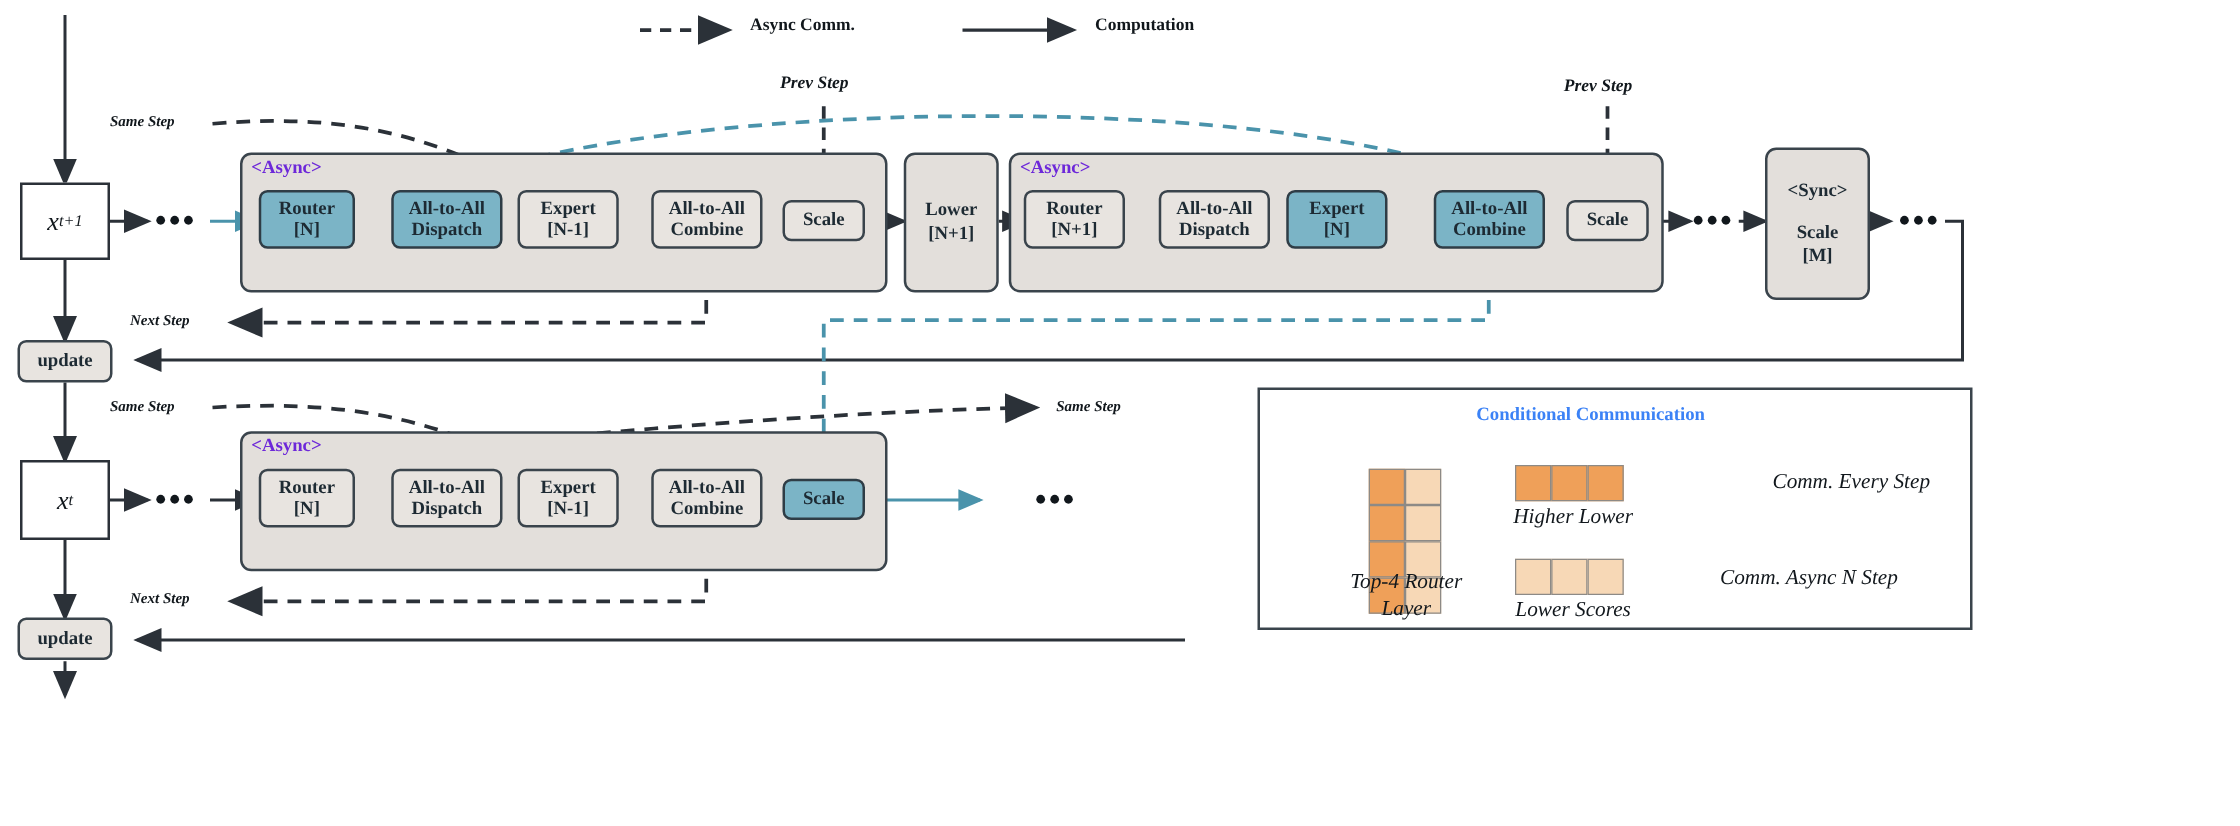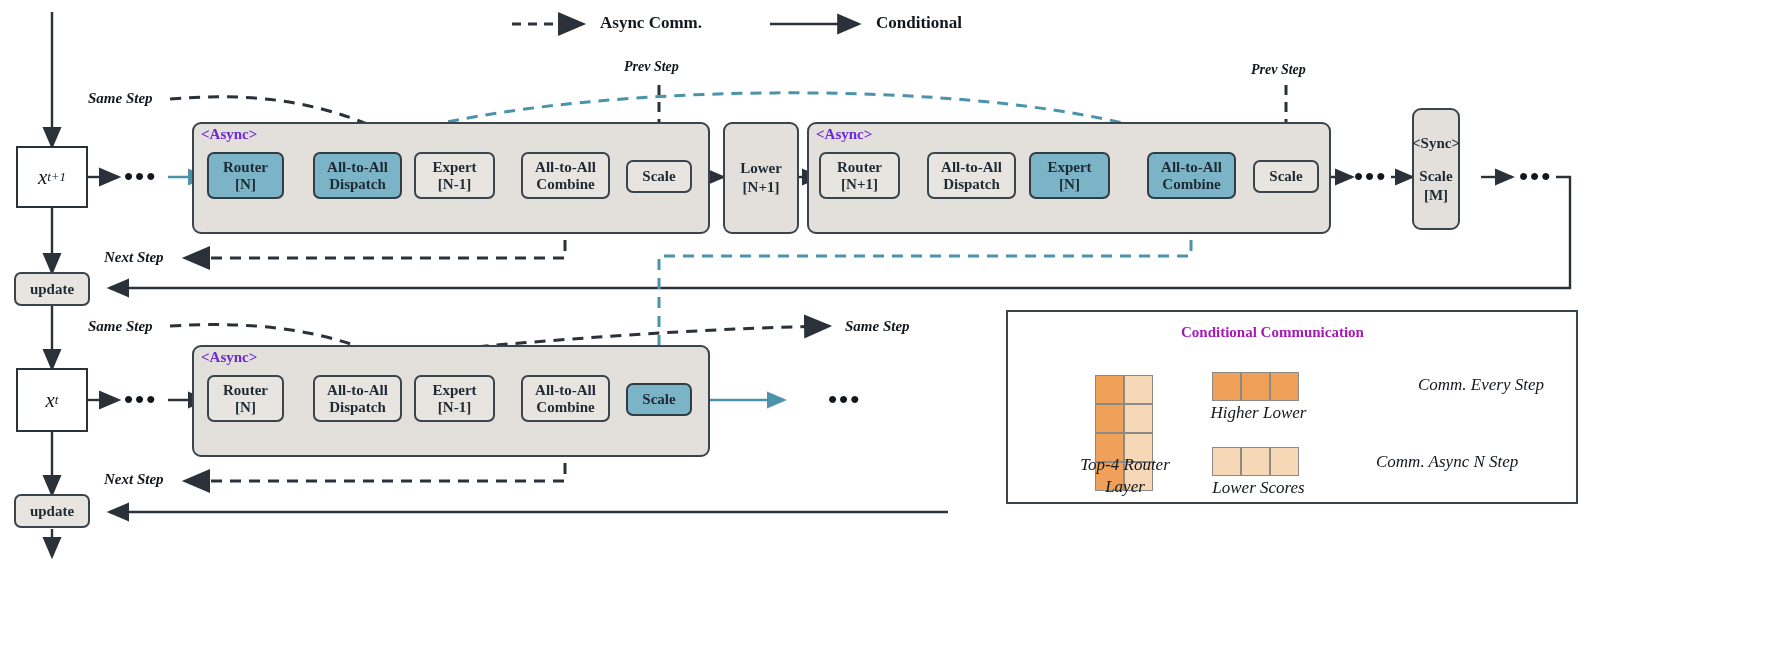--- a/index.html
+++ b/index.html
@@ -33,32 +33,32 @@
   .xbox{position:absolute;box-sizing:border-box;border:2px solid #2b3138;background:#fff;
         display:flex;align-items:center;justify-content:center;
         font-family:"Liberation Serif",serif;font-style:italic;font-size:21px;color:#12181d;}
   .xbox sub{font-size:13px;font-style:italic;}
   
   .update{position:absolute;box-sizing:border-box;border:2px solid #3a444c;border-radius:7px;
           background:#e8e4e0;display:flex;align-items:center;justify-content:center;
           font-family:"Liberation Serif",serif;font-weight:bold;font-size:15px;color:#1d2a33;}
   
   .anno{position:absolute;font-family:"Liberation Serif",serif;font-style:italic;
-        font-weight:bold;font-size:15px;color:#11171c;white-space:nowrap;}
+        font-weight:bold;font-size:12px;color:#11171c;white-space:nowrap;}
   .anno.small{font-size:14px;}
   
   .dots{position:absolute;font-family:"Liberation Serif",serif;font-weight:bold;
         font-size:26px;color:#11171c;letter-spacing:2px;line-height:1;}
   
   .legtxt{position:absolute;font-family:"Liberation Serif",serif;font-weight:bold;
-          font-size:17px;color:#11171c;white-space:nowrap;}
+          font-size:14px;color:#11171c;white-space:nowrap;}
   
   .panel{position:absolute;box-sizing:border-box;border:2px solid #3a444c;background:#fff;}
   .paneltitle{position:absolute;font-family:"Liberation Serif",serif;font-weight:bold;
-              font-size:15px;color:#a21caf;white-space:nowrap;}
+              font-size:15px;color:#3b82f6;white-space:nowrap;}
   .panellabel{position:absolute;font-family:"Liberation Serif",serif;font-style:italic;
               font-size:17px;color:#11171c;white-space:nowrap;text-align:center;}
   .cell{position:absolute;box-sizing:border-box;border:1px solid #8d8a86;}
   .scoregrid{position:absolute;}
   .rowstrip{position:absolute;}
 </style>
 </head>
 <body>
 
 <div id="stage">
@@ -139,21 +139,21 @@
     </g>
     <g>
       <path d="M1311,378 L1331,378 L1331,368 L1353,386 L1331,404 L1331,394 L1311,394 z" fill="#ffffff" stroke="#2b3138" stroke-width="2.2"></path>
     </g>
     <g>
       <path d="M1311,455 L1331,455 L1331,445 L1353,463 L1331,481 L1331,471 L1311,471 z" fill="#ffffff" stroke="#2b3138" stroke-width="2.2"></path>
     </g>
   </svg>
 
   <div class="legtxt" style="left:600px;top:13px;">Async Comm.</div>
-  <div class="legtxt" style="left:876px;top:13px;">Conditional</div>
+  <div class="legtxt" style="left:876px;top:13px;">Computation</div>
 
   <div class="xbox" style="left:16px;top:146px;width:72px;height:62px;">
     <span>x</span>
       <sub>t+1</sub>
   </div>
   <div class="update" style="left:14px;top:272px;width:76px;height:34px;">
     <span>update</span>
   </div>
   <div class="xbox" style="left:16px;top:368px;width:72px;height:64px;">
     <span>x</span>
@@ -213,21 +213,21 @@
     <span class="l2">[N]</span>
   </div>
   <div class="node op teal" style="left:1147px;top:152px;width:89px;height:47px;">
     <span>All-to-All</span>
     <span class="l2">Combine</span>
   </div>
   <div class="node op" style="left:1253px;top:160px;width:66px;height:33px;">
     <span>Scale</span>
   </div>
 
-  <div class="stagebox" style="left:1412px;top:108px;width:48px;height:122px;">
+  <div class="stagebox" style="left:1412px;top:118px;width:84px;height:122px;">
     <span style="margin-bottom:14px;">&lt;Sync&gt;</span>
     <span>Scale</span>
     <span>[M]</span>
   </div>
 
   <div class="group" style="left:192px;top:345px;width:518px;height:112px;"></div>
   <div class="grouptag" style="left:201px;top:349px;">&lt;Async&gt;</div>
 
   <div class="node op" style="left:207px;top:375px;width:77px;height:47px;">
     <span>Router</span>

